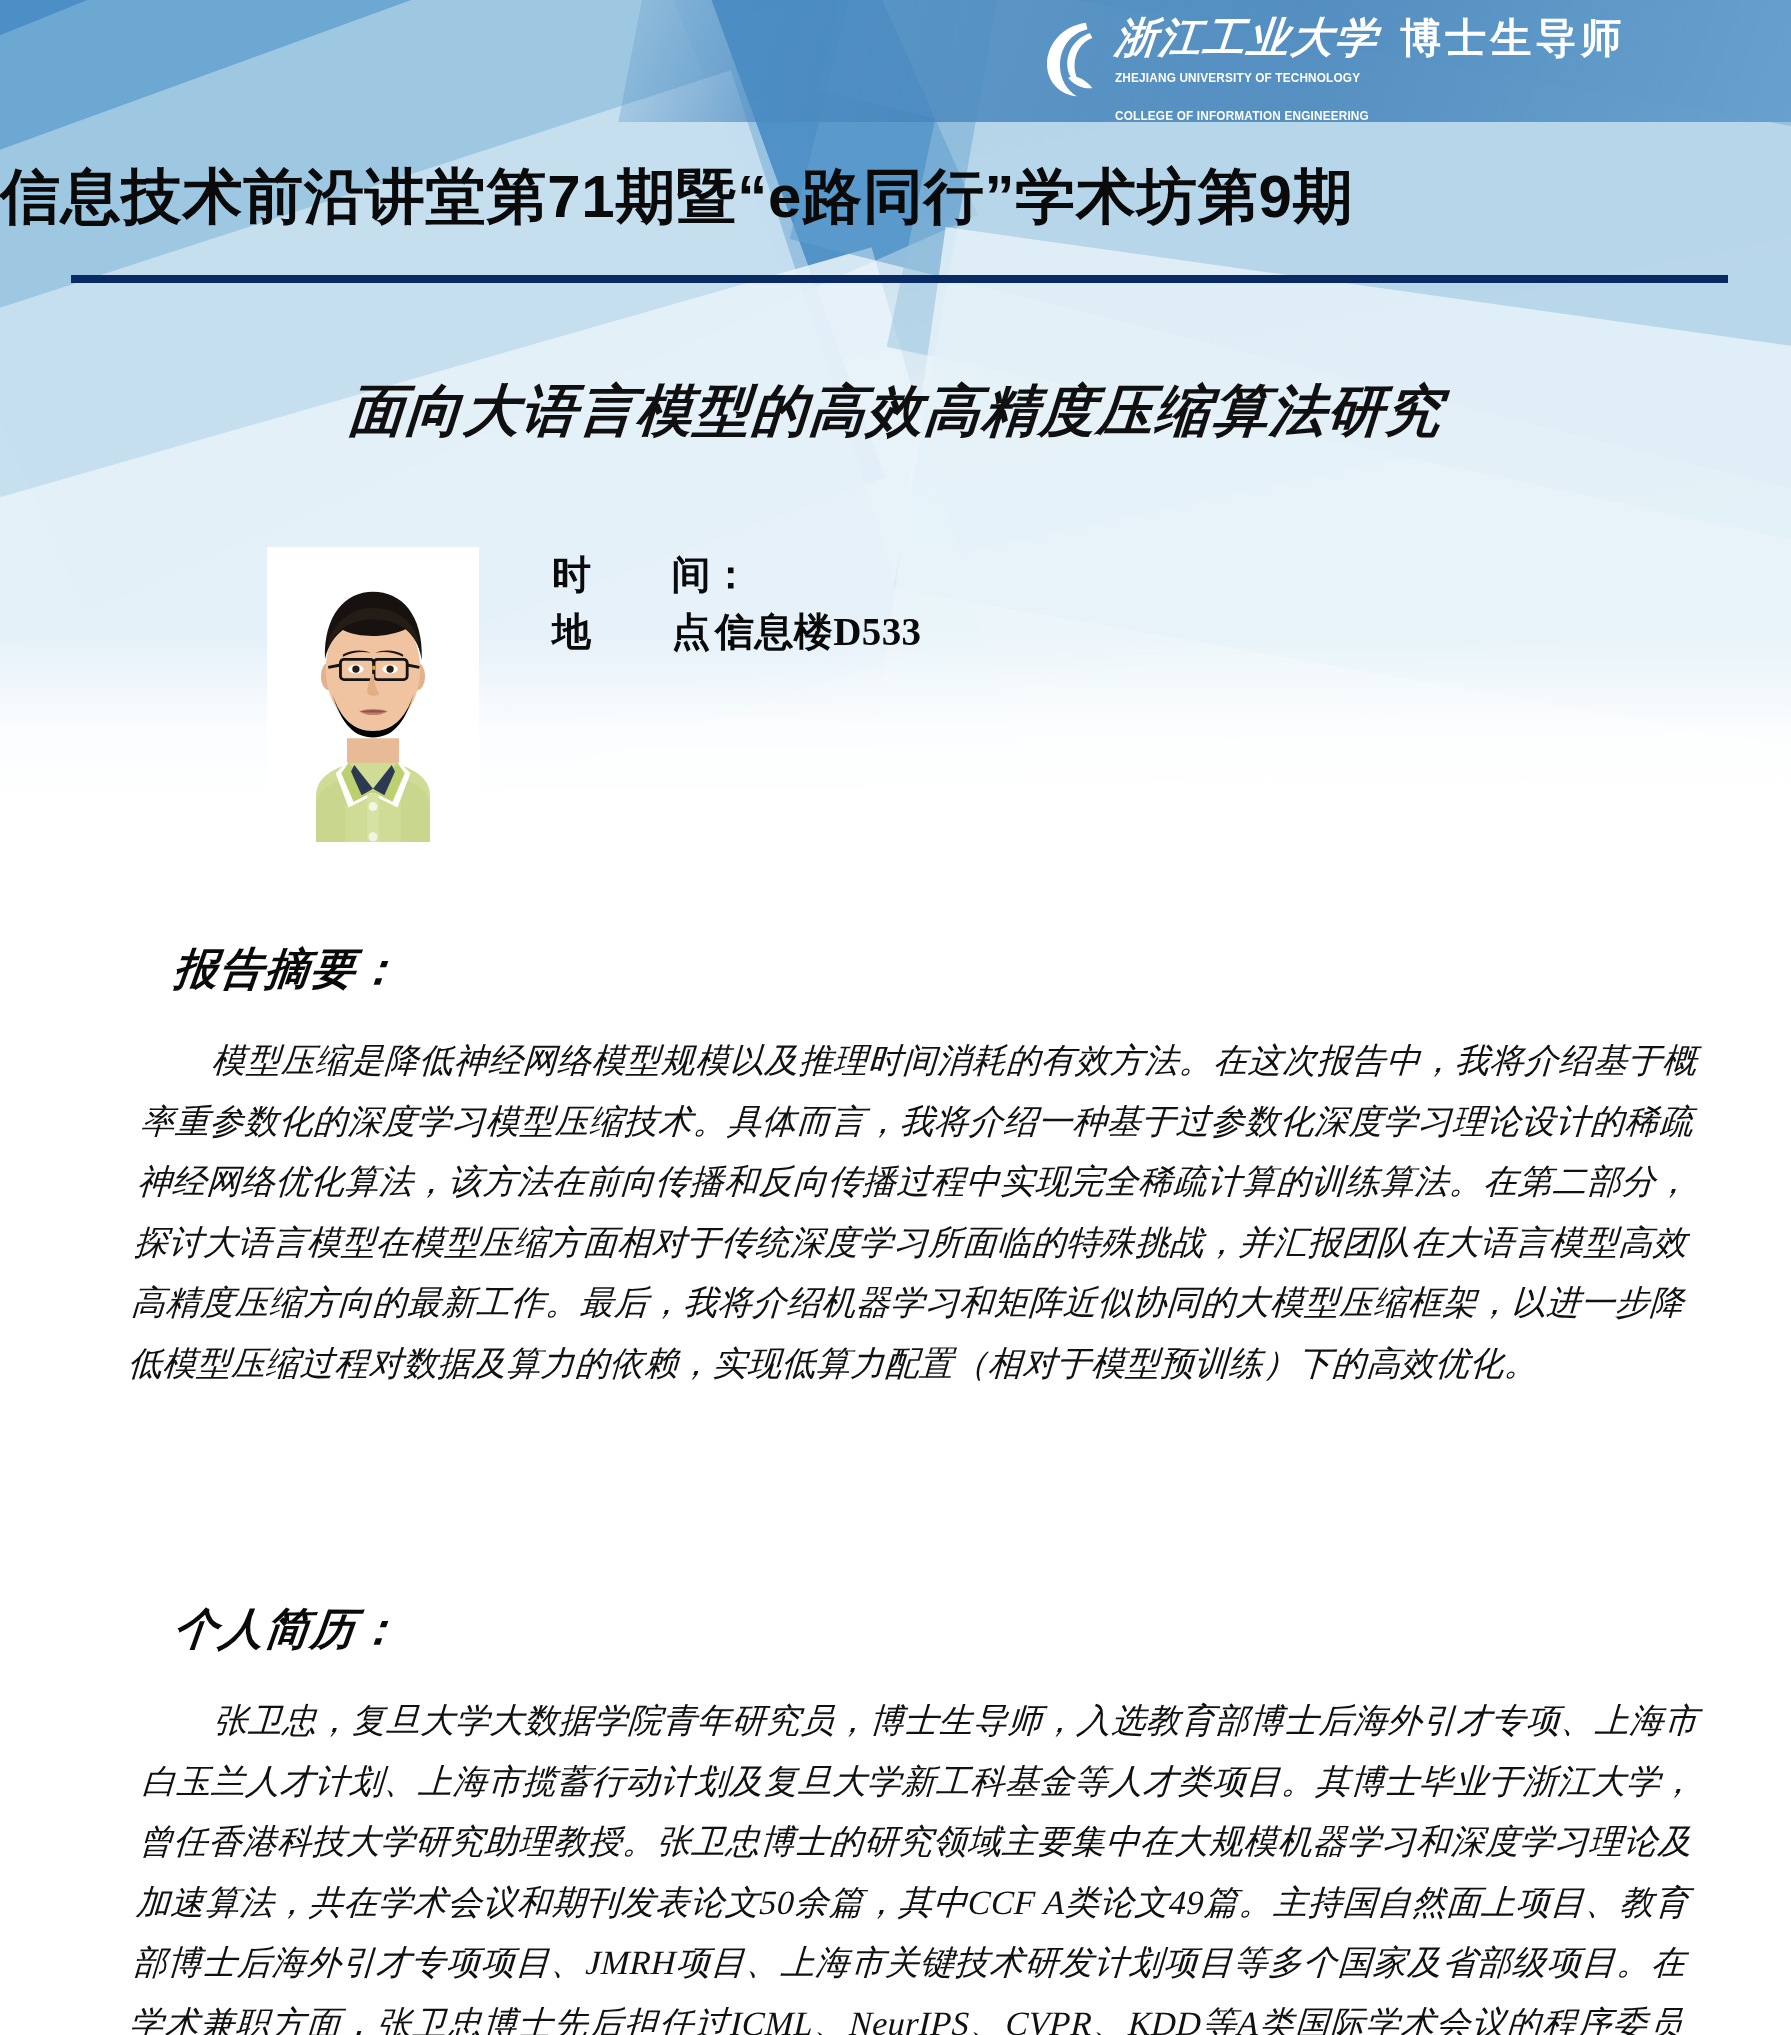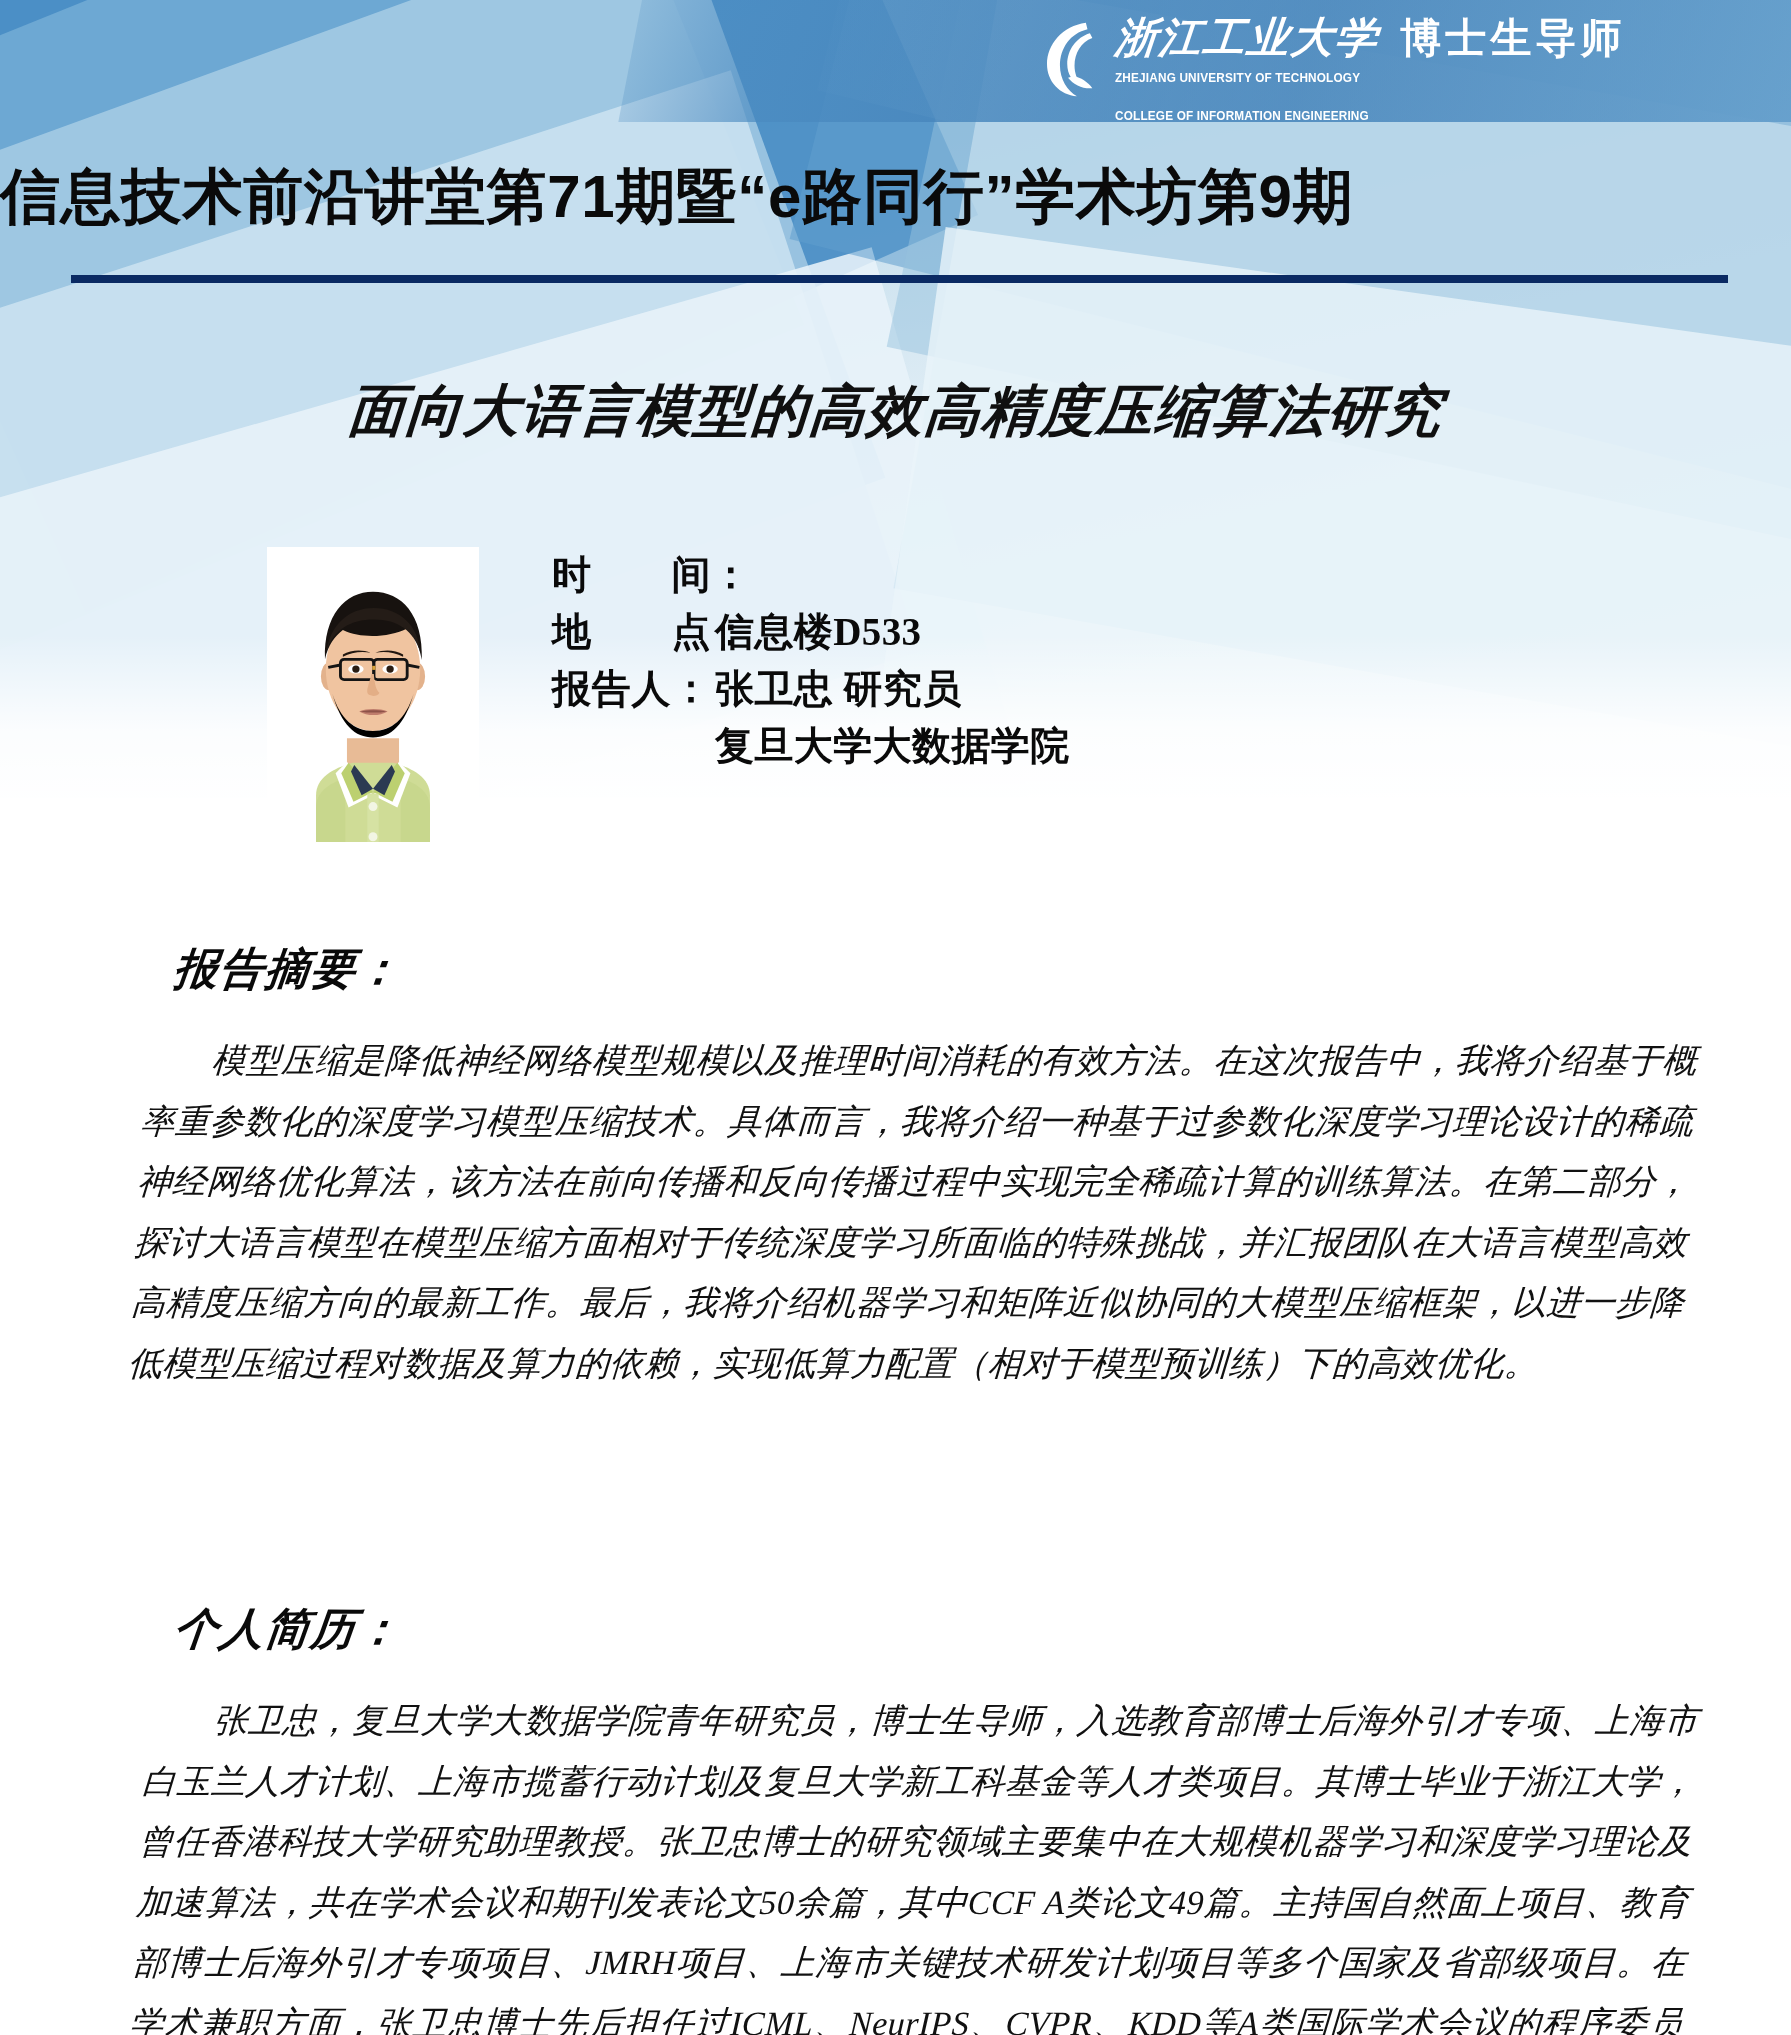--- a/index.html
+++ b/index.html
@@ -439,25 +439,20 @@
     </div>
 
     <div class="details">
       <div class="detail-line">
         <span class="detail-label">时　　间：</span>
       </div>
       <div class="detail-line">
         <span class="detail-label">地　　点：</span>
         <span class="detail-value">信息楼D533</span>
       </div>
-      <div class="detail-line">
-        <span class="detail-label">报告人：</span>
-        <span class="detail-value">张卫忠 研究员</span>
-      </div>
-      <div class="detail-cont">复旦大学大数据学院</div>
     </div>
   </div>
 
   <div class="section" id="abstract-section">
     <div class="pad">
       <div class="section-heading">报告摘要：</div>
       <div class="body-text" id="abstract-body">模型压缩是降低神经网络模型规模以及推理时间消耗的有效方法。在这次报告中，我将介绍基于概率重参数化的深度学习模型压缩技术。具体而言，我将介绍一种基于过参数化深度学习理论设计的稀疏神经网络优化算法，该方法在前向传播和反向传播过程中实现完全稀疏计算的训练算法。在第二部分，探讨大语言模型在模型压缩方面相对于传统深度学习所面临的特殊挑战，并汇报团队在大语言模型高效高精度压缩方向的最新工作。最后，我将介绍机器学习和矩阵近似协同的大模型压缩框架，以进一步降低模型压缩过程对数据及算力的依赖，实现低算力配置（相对于模型预训练）下的高效优化。</div>
     </div>
   </div>
 

